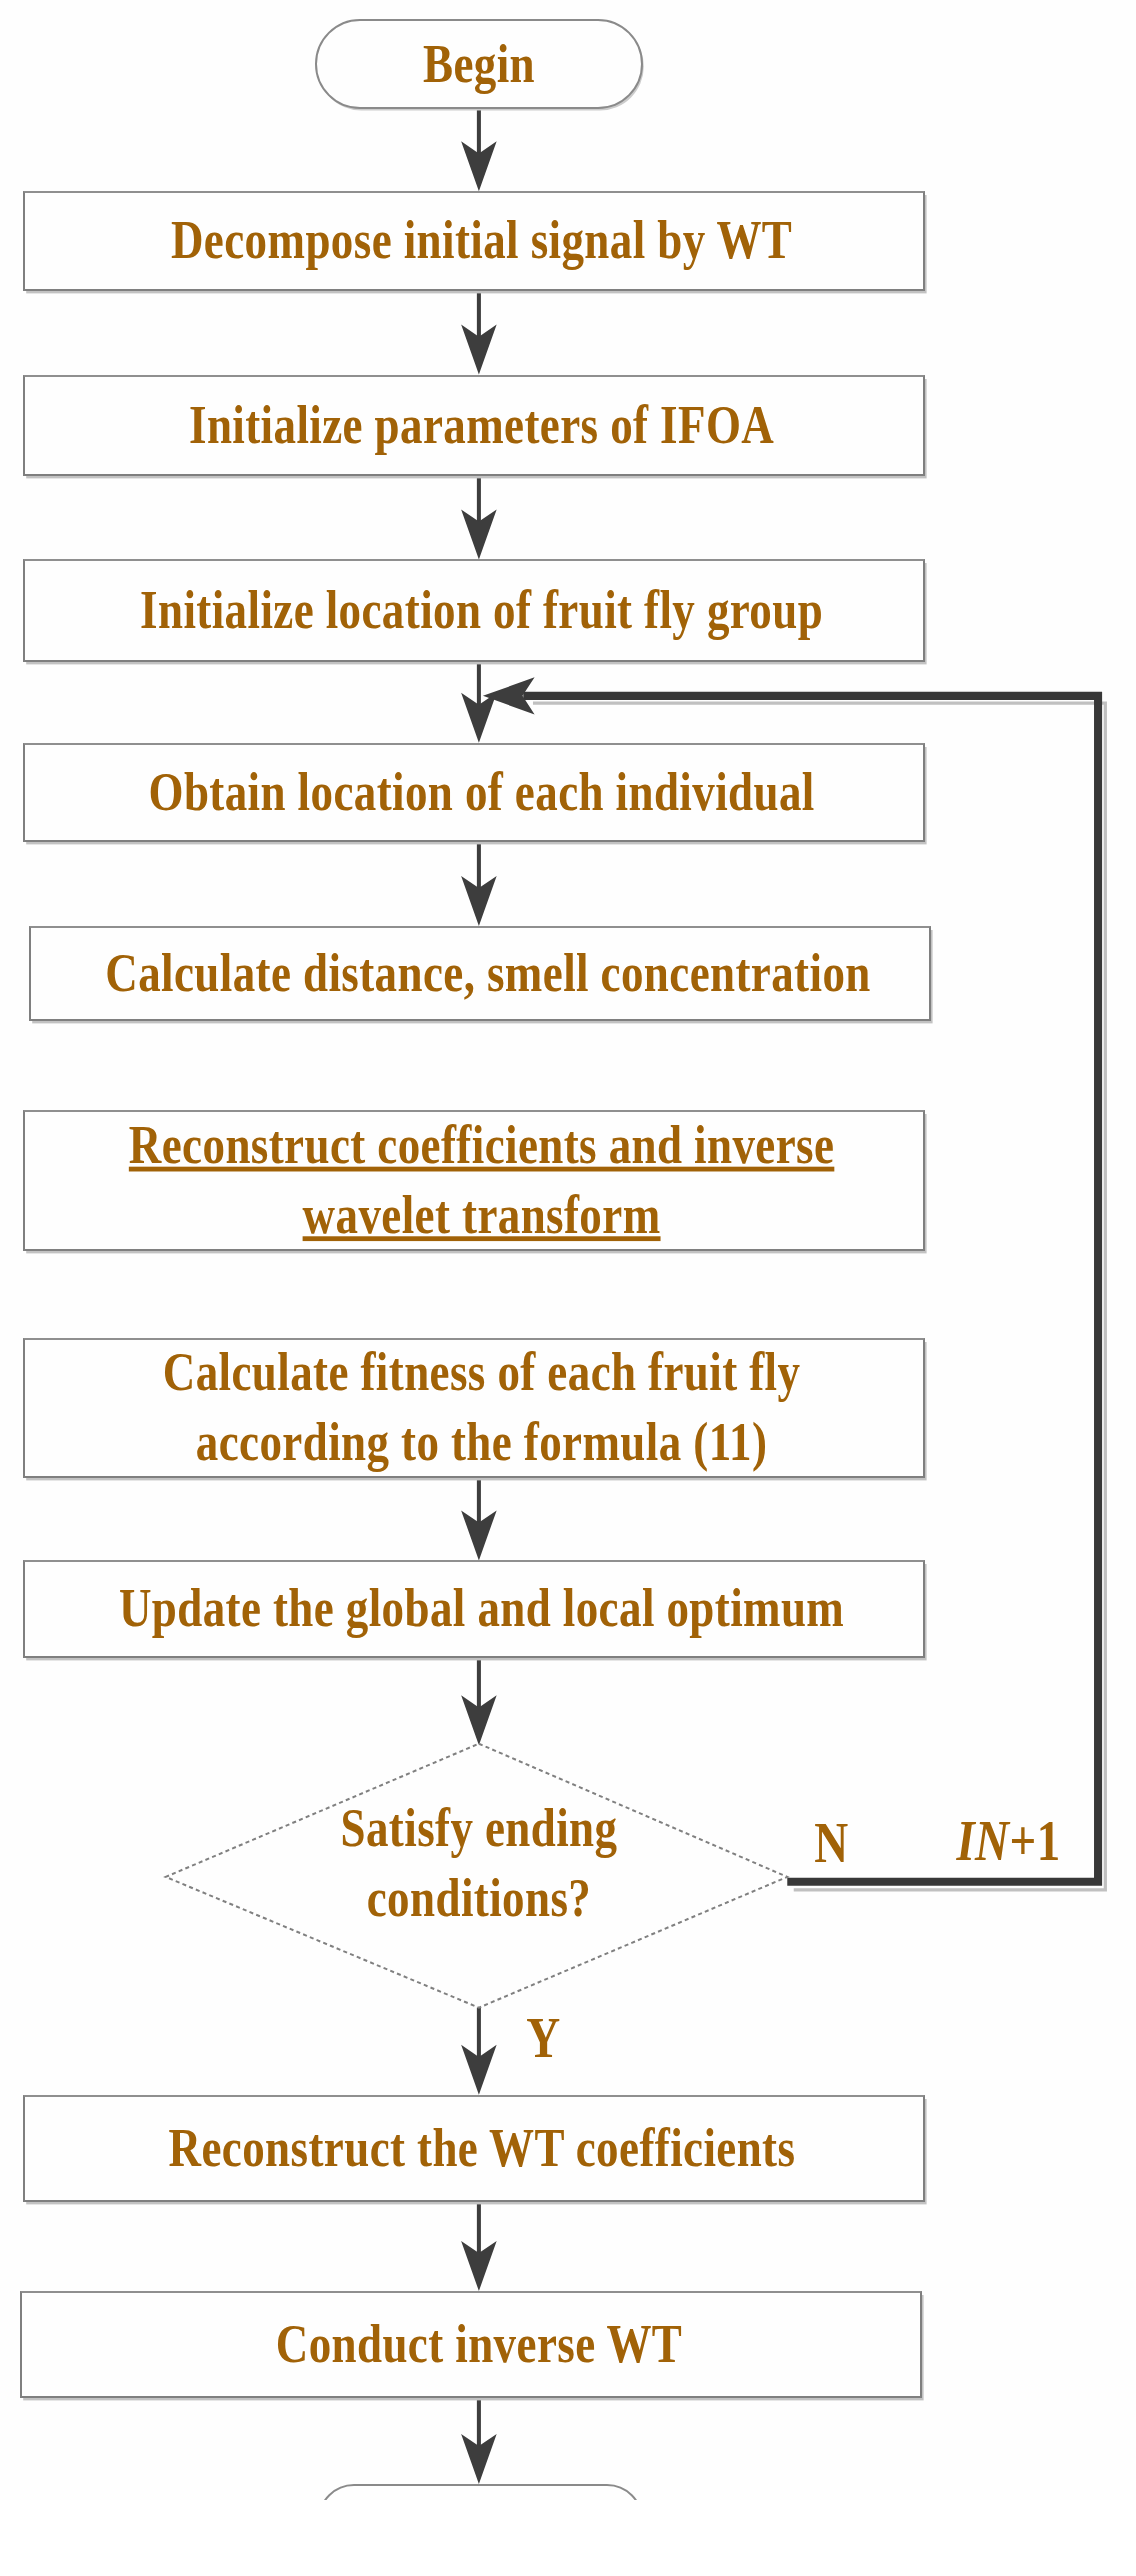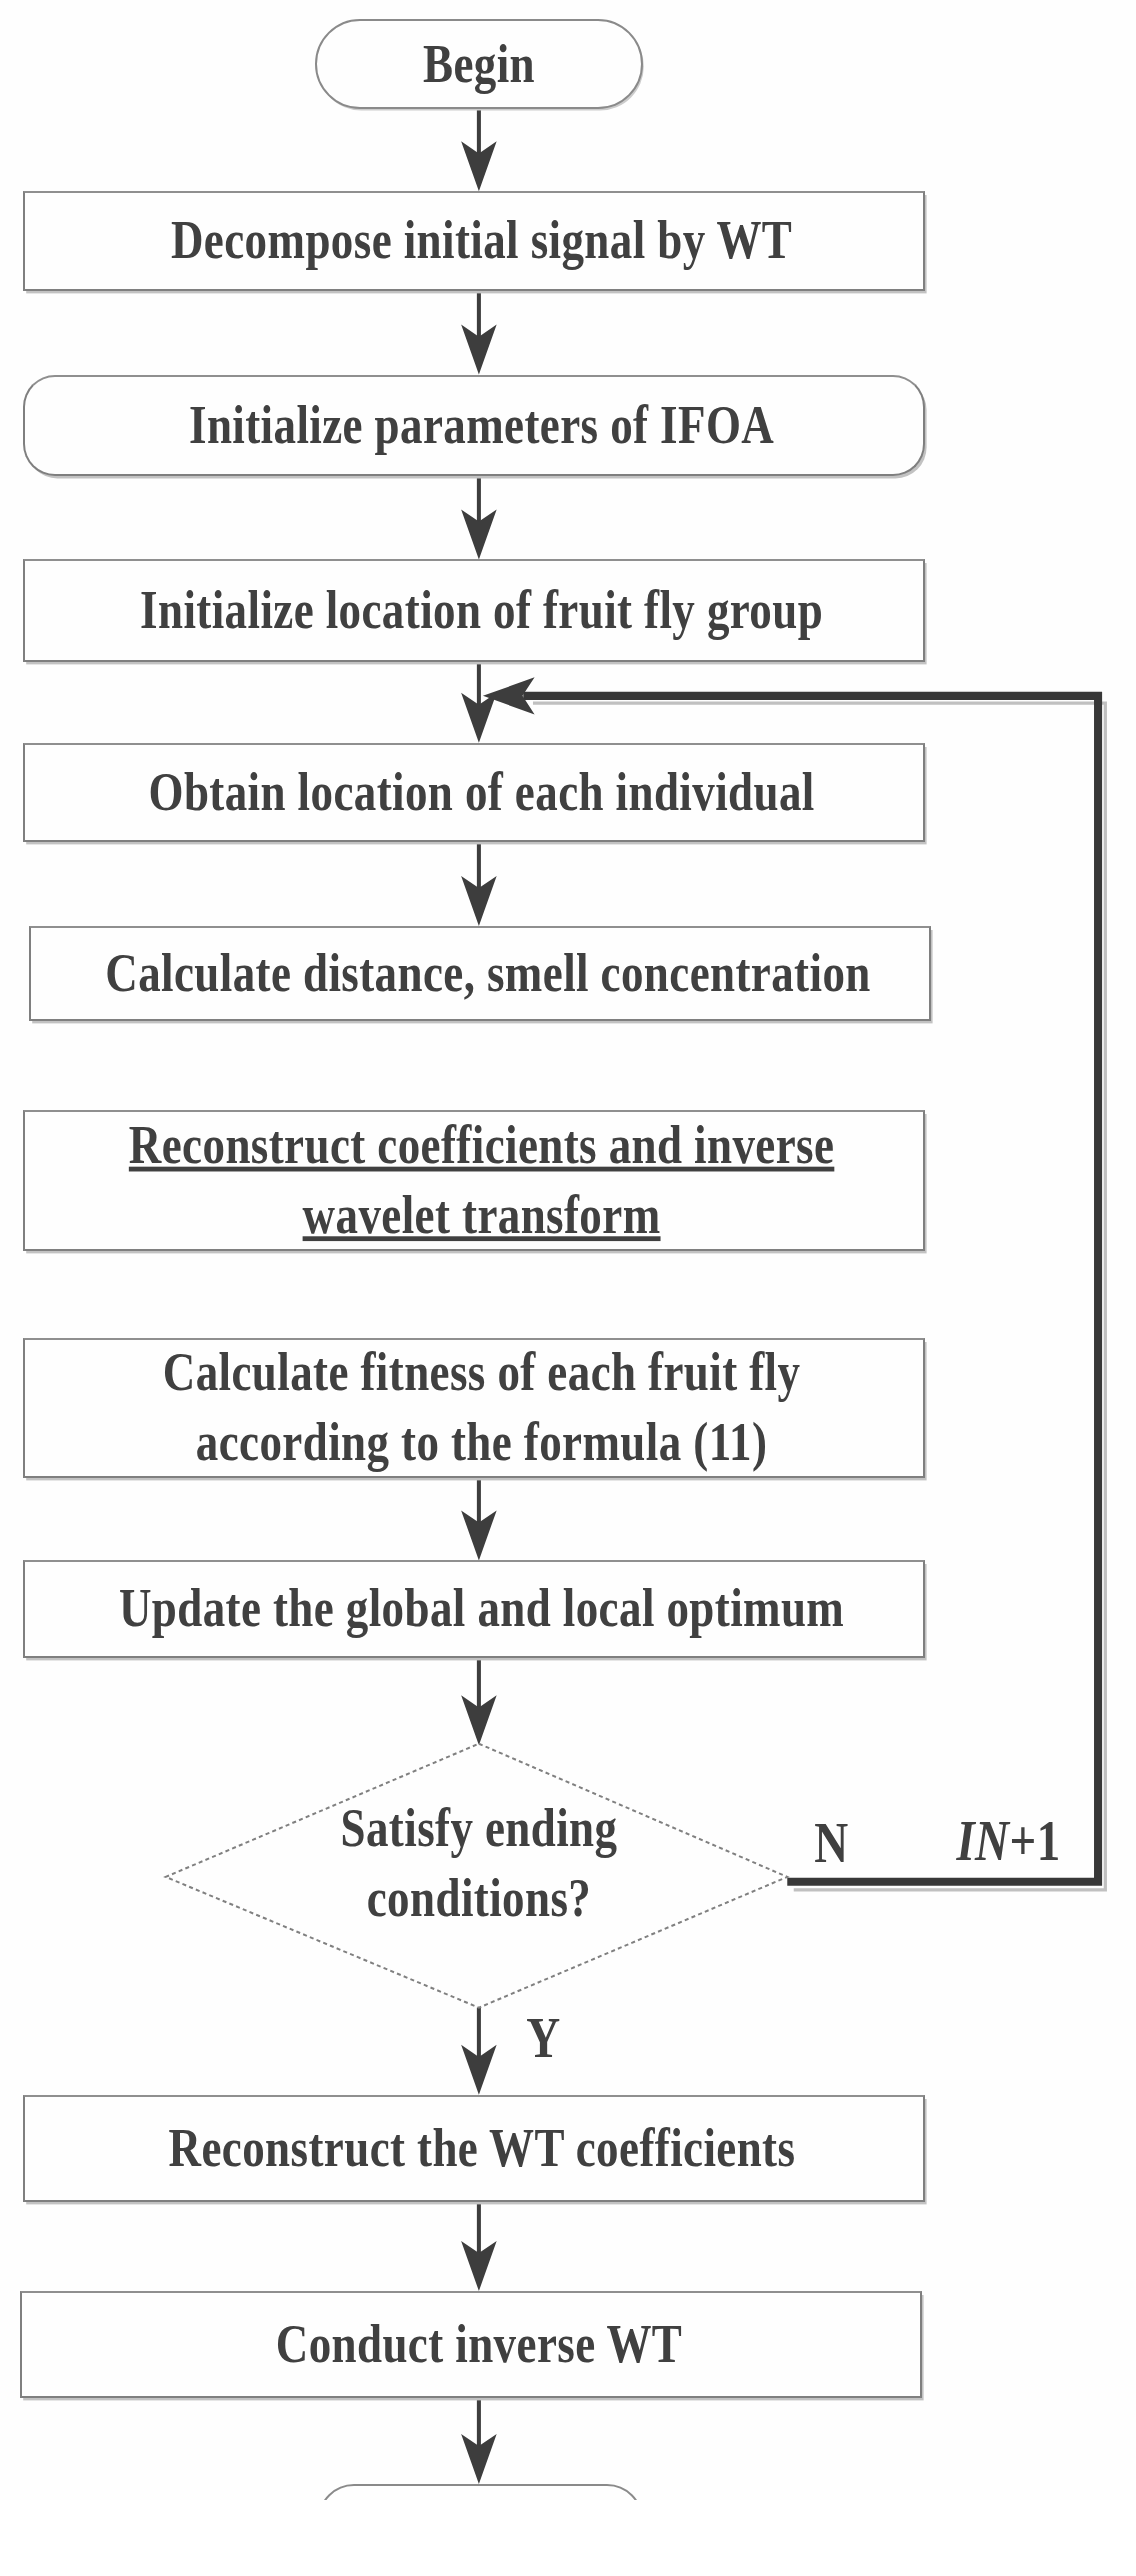--- a/index.html
+++ b/index.html
@@ -6,21 +6,21 @@
     margin: 0;
     padding: 0;
     background: #ffffff;
   }
   .canvas {
     position: relative;
     width: 1137px;
     height: 2500px;
     background: #fefefe;
     font-family: "Liberation Serif", "DejaVu Serif", serif;
-    color: #404040;
+    color: #a16207;
     overflow: hidden;
   }
   .connectors {
     position: absolute;
     left: 0; top: 0;
     width: 1137px;
     height: 2576px;
   }
   .node {
     position: absolute;
@@ -122,21 +122,21 @@
   </svg>
 
   <div class="node terminator" style="left:315px; top:19.4px; width:328px; height:90px; border-radius:45px;">
     <span class="label">Begin</span>
   </div>
 
   <div class="node process" style="left:22.6px; top:191px; width:902px; height:100px;">
     <span class="label">Decompose initial signal by WT</span>
   </div>
 
-  <div class="node process" style="left:22.6px; top:375px; width:902px; height:101px;border-radius:32px;">
+  <div class="node process" style="left:22.6px; top:375px; width:902px; height:101px;">
     <span class="label">Initialize parameters of IFOA</span>
   </div>
 
   <div class="node process" style="left:22.6px; top:559px; width:902px; height:103px;">
     <span class="label">Initialize location of fruit fly group</span>
   </div>
 
   <div class="node process" style="left:22.6px; top:743px; width:902px; height:99px;">
     <span class="label">Obtain location of each individual</span>
   </div>

